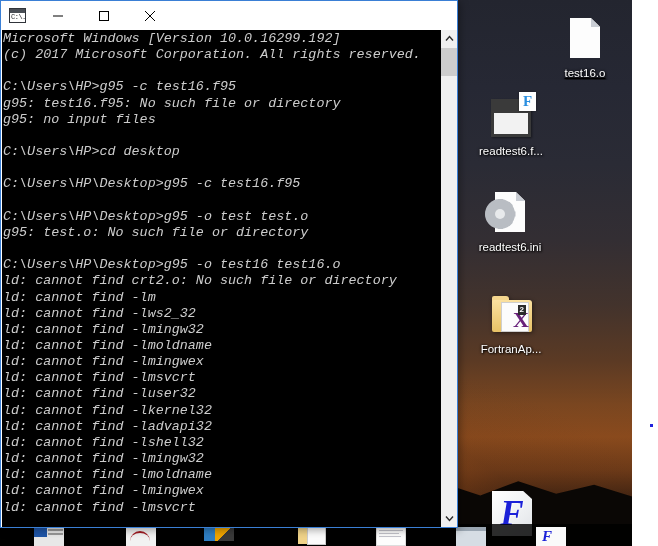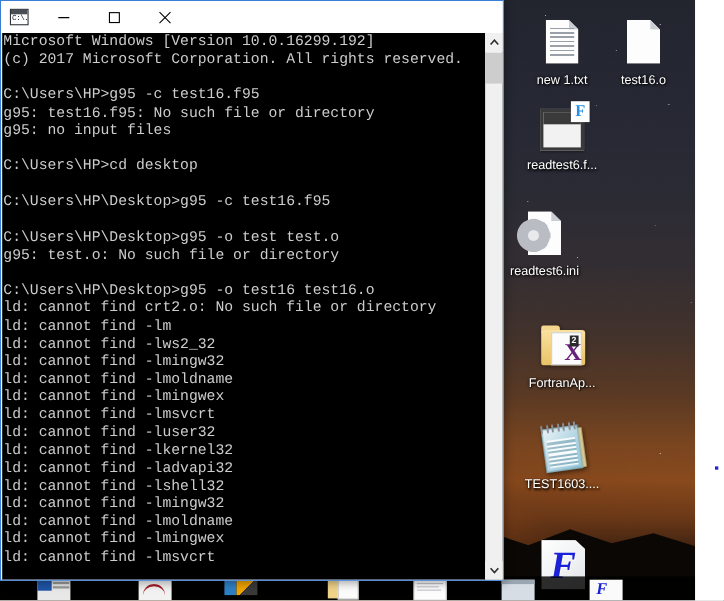--- a/index.html
+++ b/index.html
@@ -395,50 +395,41 @@
 </head>
 <body>
 
 <div id="screen">
 
   <div id="desktop">
     <div id="starfield"></div>
     <div id="noise"></div>
     <div id="ridge"></div>
 
-    <div class="dicon" style="left:468px; top:16px;">
-      <div class="glyph">
-        <div class="sheet">
-            <div class="fold"></div>
-            <div class="lines"></div>
-          </div>
-      </div>
-      <span class="lbl">new 1.txt</span>
-    </div>
-
-    <div class="dicon" style="left:542px; top:16px;">
+
+    <div class="dicon" style="left:542px; top:16px;text-decoration:underline;">
       <div class="glyph">
         <div class="sheet">
             <div class="fold"></div>
           </div>
       </div>
       <span class="lbl">test16.o</span>
     </div>
 
     <div class="dicon" style="left:468px; top:94px;">
       <div class="glyph">
         <div class="fwin">
             <div class="bar"></div>
           </div>
         <div class="fbadge">F</div>
       </div>
       <span class="lbl">readtest6.f...</span>
     </div>
 
-    <div class="dicon" style="left:452px; top:190px;">
+    <div class="dicon" style="left:467px; top:190px;">
       <div class="glyph">
         <div class="sheet">
             <div class="fold"></div>
           </div>
         <div class="gear">
           <div class="tooth"></div>
             <div class="tooth t2"></div>
           <div class="tooth t3"></div>
             <div class="tooth t4"></div>
           <div class="ring"></div>
@@ -455,31 +446,20 @@
           <div class="back"></div>
           <div class="page">
             <div class="vsx">X</div>
             <div class="vs14">2</div>
           </div>
         </div>
       </div>
       <span class="lbl">FortranAp...</span>
     </div>
 
-    <div class="dicon" style="left:468px; top:384px;">
-      <div class="glyph">
-        <div class="pad">
-          <div class="edge"></div>
-          <div class="body"></div>
-          <div class="rules"></div>
-          <div class="spiral"></div>
-        </div>
-      </div>
-      <span class="lbl">TEST1603....</span>
-    </div>
 
     <div class="dicon" style="left:468px; top:490px;">
       <div class="glyph">
         <div class="bigf">
             <div class="ltr">F</div>
           </div>
       </div>
       <span class="lbl"></span>
     </div>
 
@@ -550,21 +530,21 @@
         </svg>
       </div>
       <div class="winbtn">
         <svg width="12" height="12" viewBox="0 0 12 12">
           <line x1="1" y1="1" x2="11" y2="11" stroke="#000" stroke-width="1"></line>
           <line x1="11" y1="1" x2="1" y2="11" stroke="#000" stroke-width="1"></line>
         </svg>
       </div>
     </div>
 
-    <div id="console" style="background: rgb(0, 0, 0);">
+    <div id="console" style="background: rgb(0, 0, 0); font-style: italic;">
       <div id="consoletext" style="color: rgb(204, 204, 204);">Microsoft Windows [Version 10.0.16299.192]
 (c) 2017 Microsoft Corporation. All rights reserved.
 
 C:\Users\HP&gt;g95 -c test16.f95
 g95: test16.f95: No such file or directory
 g95: no input files
 
 C:\Users\HP&gt;cd desktop
 
 C:\Users\HP\Desktop&gt;g95 -c test16.f95

